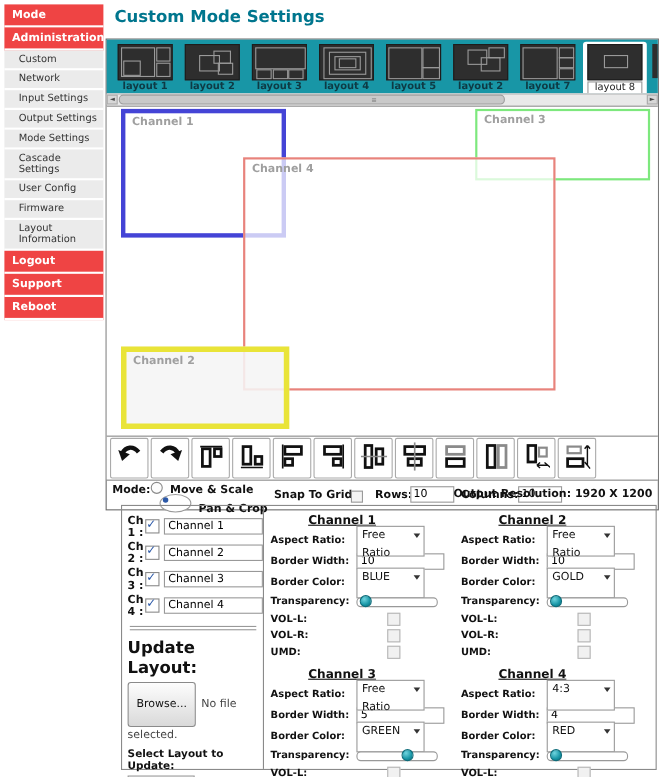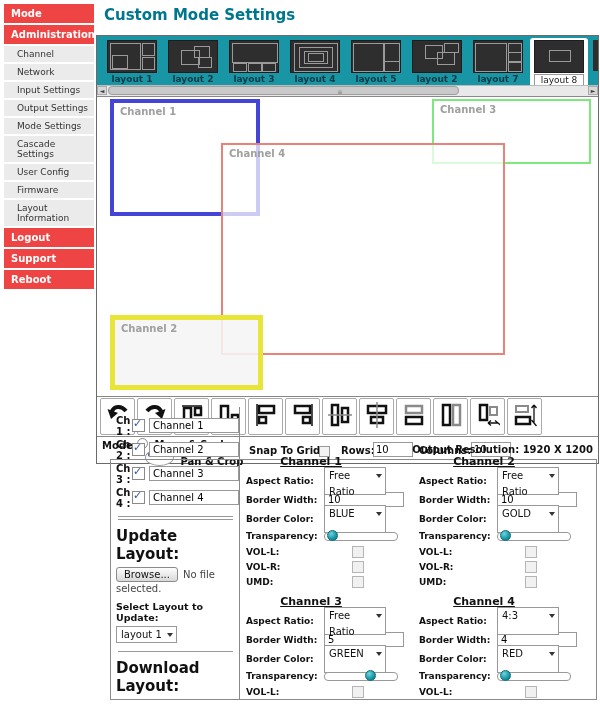--- a/index.html
+++ b/index.html
@@ -52,35 +52,35 @@
     background:#fdfdfd;vertical-align:-1px;margin-right:3px;position:relative;}
   .radio.sel::after{content:"";position:absolute;left:2px;top:2px;width:5px;height:5px;
     border-radius:50%;background:#2c59a8;}
   .chk{display:inline-block;width:9px;height:9px;border:1px solid #9a9a9a;background:#f4f4f4;
     vertical-align:-1px;}
   .mini-input{width:34px;height:13px;border:1px solid #999;font-size:10px;padding:0 2px;
     font-family:inherit;}
   #out-res{position:absolute;right:5px;top:7px;font-size:10px;font-weight:bold;}
   
   #bottom-box{position:absolute;left:110px;top:459px;width:485px;height:239px;border:1px solid #8a8a8a;
-    display:flex;align-items:flex-end;}
+    display:flex;}
   #left-col{width:129px;border-right:1px solid #8a8a8a;padding:9px 0 0 5px;box-sizing:border-box;}
   .ch-row{height:19px;display:flex;align-items:center;margin-bottom:5px;}
   .ch-row .cl{font-weight:bold;font-size:10px;width:33px;}
   .chk-blue{display:inline-block;width:11px;height:11px;border:1px solid #8a8a8a;background:#fff;
     position:relative;margin-right:4px;flex:0 0 auto;}
   .chk-blue.on::after{content:"\2713";position:absolute;left:0px;top:-3px;color:#2c59a8;
     font-size:11px;font-weight:bold;}
   .ch-input{width:82px;height:13px;border:1px solid #999;font-size:10px;padding:0 3px;font-family:inherit;}
   .dbl-rule{border-top:1px solid #999;border-bottom:1px solid #999;height:2px;margin:9px 6px 7px 2px;}
   .rule{border-top:1px solid #999;margin:8px 6px 7px 2px;}
   .sec-title{font-weight:bold;font-size:15px;margin:2px 0 4px 0;}
   .sec-label{font-weight:bold;font-size:9.5px;margin:6px 0 3px 0;}
   .gbtn{display:inline-block;background:linear-gradient(#fdfdfd,#d9d9d9);border:1px solid #8a8a8a;
-    border-radius:3px;font-size:10px;padding:1px 7px;cursor:pointer;}
+    border-radius:3px;font-size:10px;padding:14px 7px;cursor:pointer;}
   .file-status{font-size:10px;color:#444;margin-left:5px;}
   .sel{display:inline-block;border:1px solid #999;background:#fff;font-size:10px;height:15px;
     line-height:15px;padding:0 14px 0 4px;position:relative;cursor:pointer;}
   .sel .dd{position:absolute;right:3px;top:6px;width:0;height:0;border-left:3px solid transparent;
     border-right:3px solid transparent;border-top:4px solid #333;}
   
   #panels{flex:1;display:grid;grid-template-columns:1fr 1fr;padding:6px 4px 0 6px;
     grid-auto-rows:min-content;row-gap:6px;}
   .panel{width:172px;}
   .panel-title{font-weight:bold;font-size:11px;text-decoration:underline;text-align:center;
@@ -97,21 +97,21 @@
     box-sizing:border-box;}
   .pchk{display:inline-block;width:10px;height:10px;border:1px solid #b5b5b5;background:#f1f1f1;
     margin-left:28px;cursor:pointer;}
 </style>
 </head>
 <body>
 
 <div id="sidebar">
     <div class="nav-header">Mode</div>
     <div class="nav-header">Administration</div>
-    <div class="nav-sub">Channel</div>
+    <div class="nav-sub">Custom</div>
     <div class="nav-sub">Network</div>
     <div class="nav-sub">Input Settings</div>
     <div class="nav-sub">Output Settings</div>
     <div class="nav-sub">Mode Settings</div>
     <div class="nav-sub">Cascade Settings</div>
     <div class="nav-sub">User Config</div>
     <div class="nav-sub">Firmware</div>
     <div class="nav-sub">Layout Information</div>
     <div class="nav-header">Logout</div>
     <div class="nav-header">Support</div>

